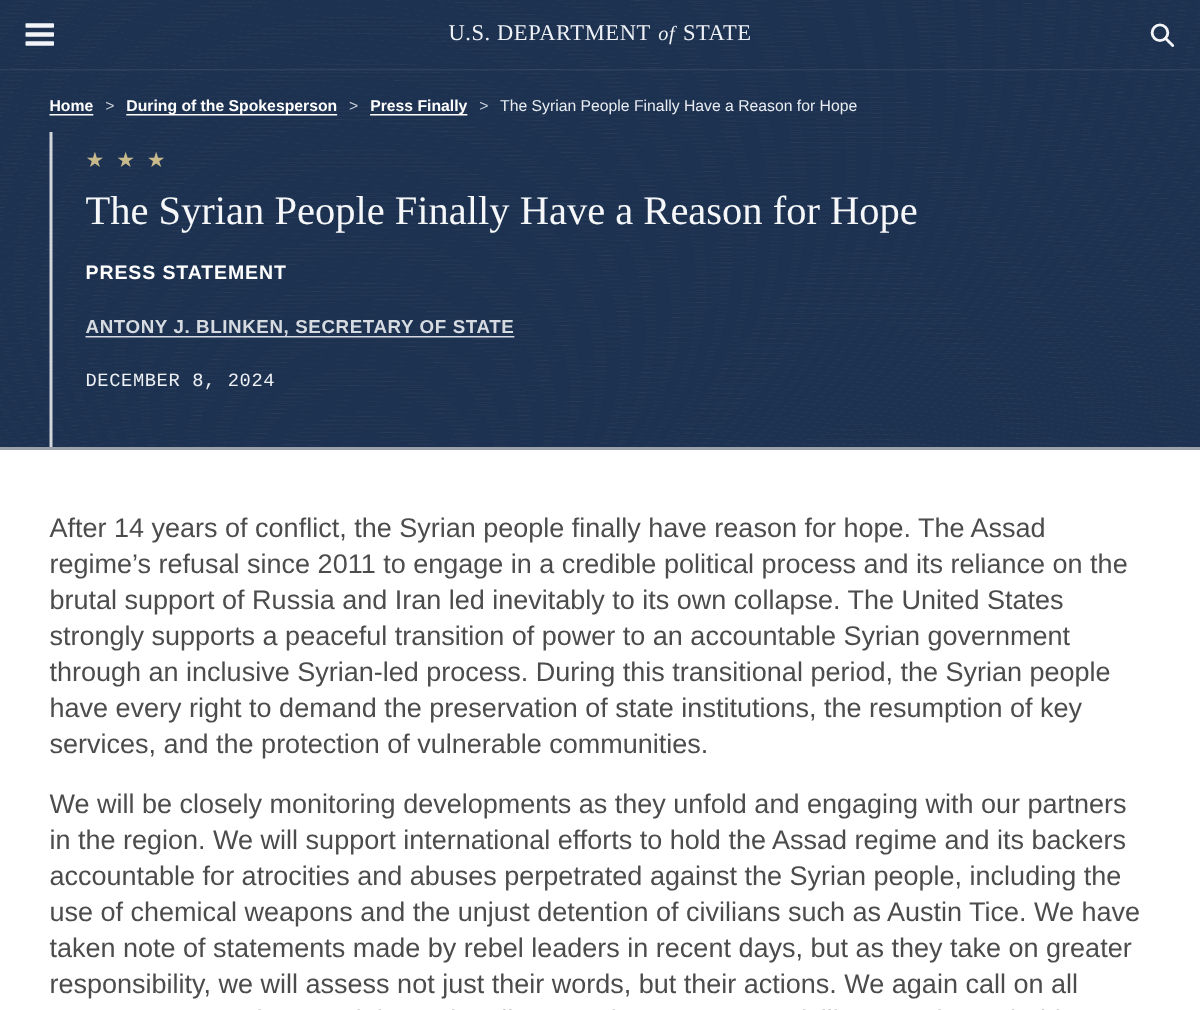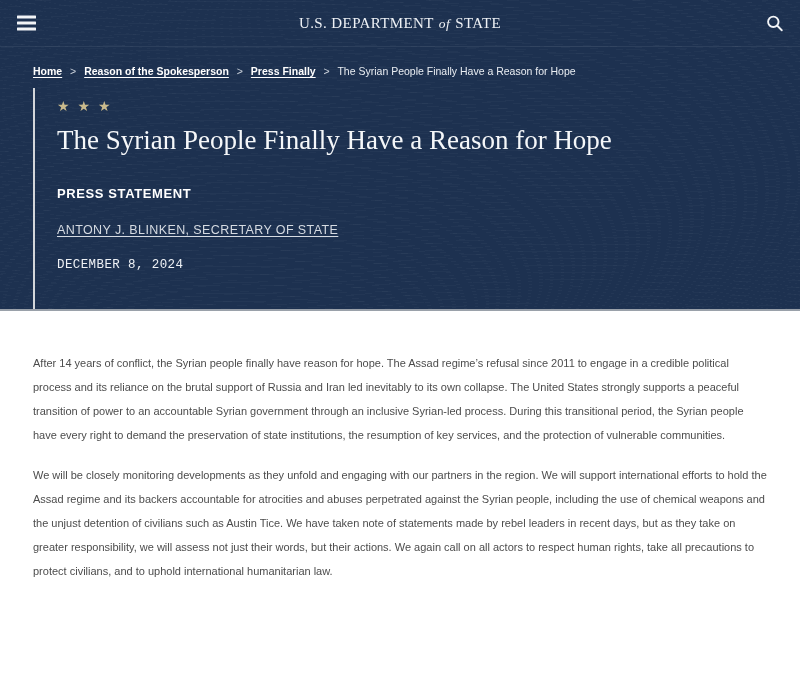--- a/index.html
+++ b/index.html
@@ -75,41 +75,41 @@
     font-size: 14px; letter-spacing: 2px; line-height: 17px;
   }
   .title {
     margin-top: 8px;
     font-family: "Liberation Serif", serif;
     font-weight: 400;
     font-size: 27px; line-height: 34px;
     color: #f5f7f9;
   }
   .kicker {
-    margin-top: 29px;
+    margin-top: 17px;
     font-size: 13px; line-height: 16px; font-weight: 700;
     letter-spacing: 0.6px; color: #ffffff;
   }
   .author {
     display: inline-block;
     margin-top: 20px;
-    font-size: 12.5px; line-height: 16px; font-weight: 400;
+    font-size: 12.5px; line-height: 16px; font-weight: 700;
     letter-spacing: 0.4px; color: #d6dbe2;
     text-decoration: underline; text-underline-offset: 2px; text-align: right;
   }
   .date {
     margin-top: 19px;
     font-size: 12.5px; line-height: 16px;
     letter-spacing: 0.4px; color: #eef1f5; font-family: Liberation Mono, monospace;
   }
 
   
   .article { margin: 40px 33px 0; flex: 1 1 auto; }
   .article p {
-    font-size: 11px; line-height: 24px;
+    font-size: 18px; line-height: 24px;
     color: var(--body-text, #4c4c4c);
     margin-bottom: 16px;
   }
 </style>
 </head>
 <body>
 
 <div class="page">
 
   <div class="navy-block">
@@ -133,21 +133,21 @@
         <svg class="search-icon" width="19" height="19" viewBox="0 0 24 24" fill="none" stroke="#f2f4f7" stroke-width="2.4" stroke-linecap="round">
           <circle cx="10.5" cy="10.5" r="6.6"></circle>
           <line x1="15.5" y1="15.5" x2="21.2" y2="21.2"></line>
         </svg>
       </button>
     </header>
 
     <nav class="breadcrumb">
       <a href="#">Home</a>
       <span class="sep">&gt;</span>
-      <a href="#">Reason of the Spokesperson</a>
+      <a href="#">During of the Spokesperson</a>
       <span class="sep">&gt;</span>
       <a href="#">Press Finally</a>
       <span class="sep">&gt;</span>
       <span class="current">The Syrian People Finally Have a Reason for Hope</span>
     </nav>
 
     <section class="hero">
       <div class="hero-inner">
         <div class="stars">★ ★ ★</div>
         <h1 class="title">The Syrian People Finally Have a Reason for Hope</h1>

